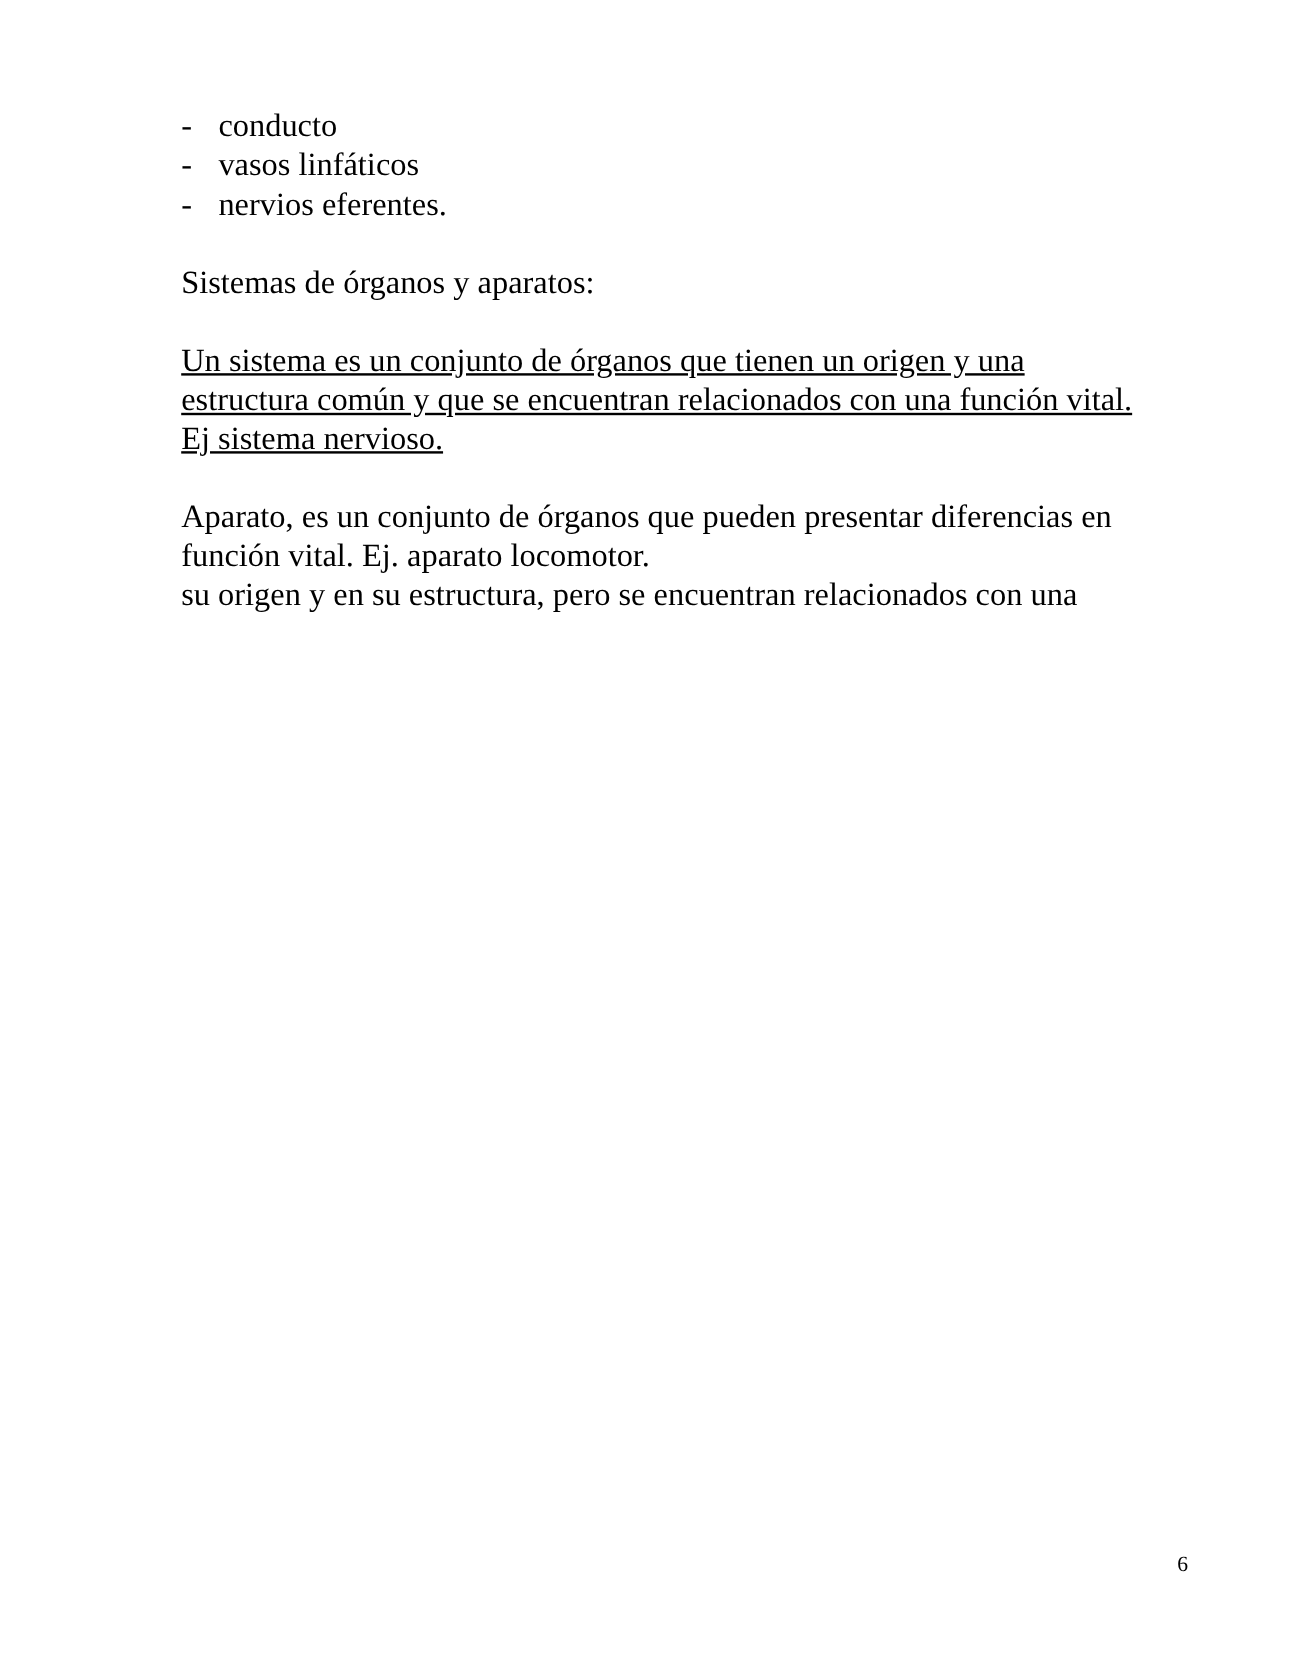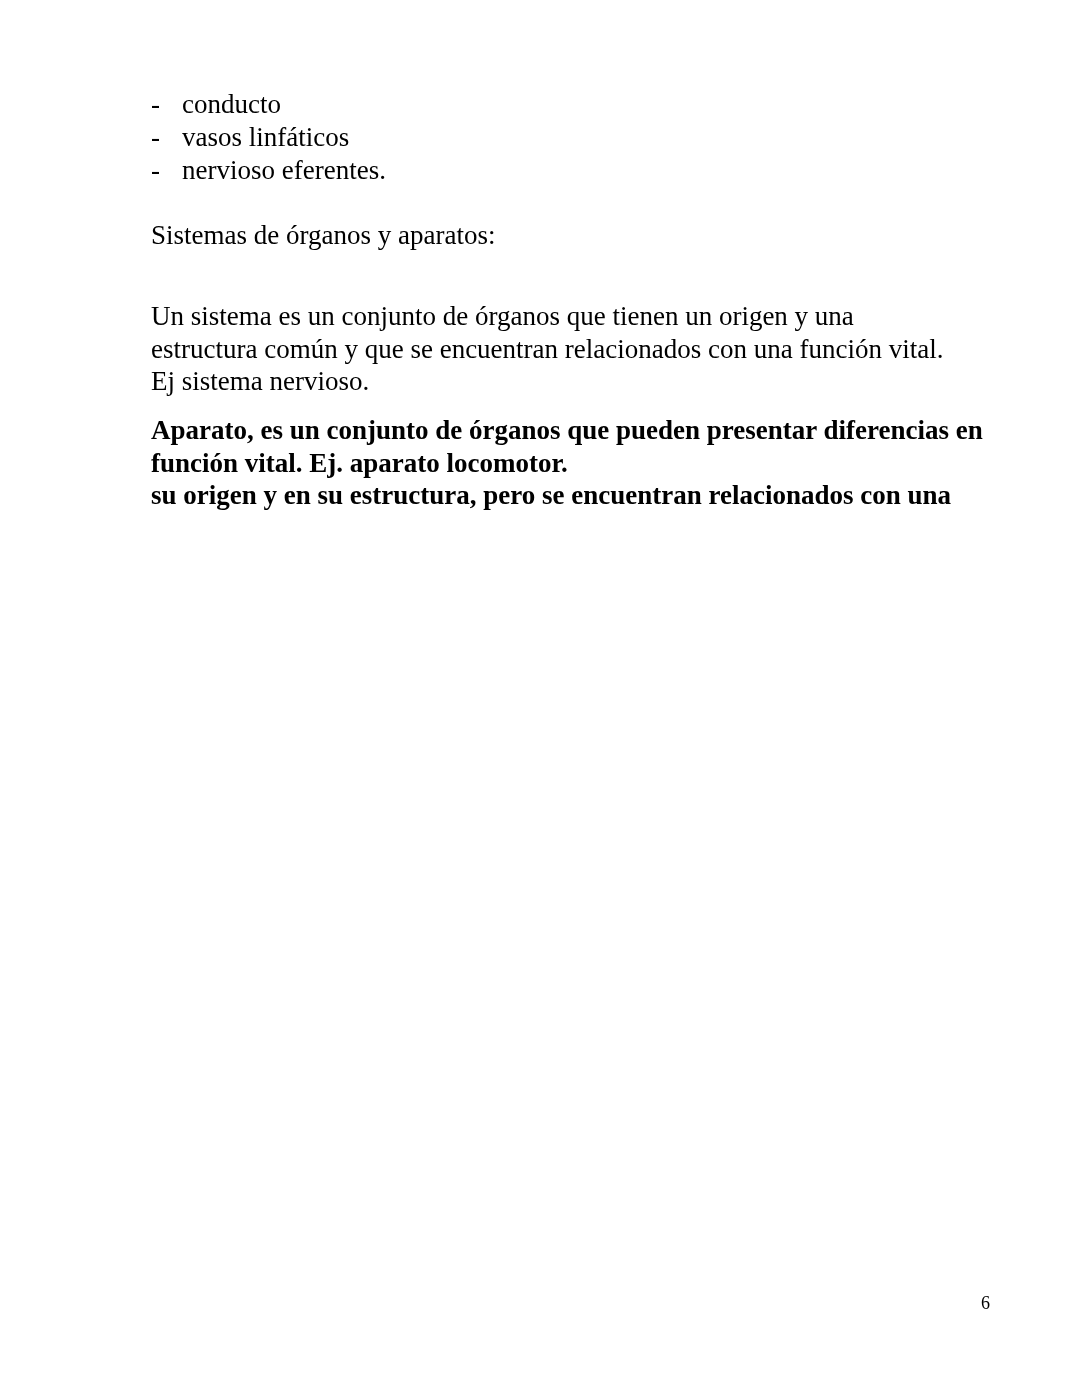--- a/index.html
+++ b/index.html
@@ -53,22 +53,22 @@
     }
     .para {
       position: absolute;
       left: 151px;
       margin: 0;
       font-size: 27px;
       line-height: 32.5px;
       width: 860px;
     }
     .para .line { display: block; white-space: nowrap; }
-    .p1 { top: 300px; }
-    .p2 { top: 414px; font-weight: bold; }
+    .p1 { top: 284px; text-decoration: underline; }
+    .p2 { top: 414px; }
     .page-number {
       position: absolute;
       left: 981px;
       top: 1293px;
       font-size: 18px;
       line-height: 20px;
     }
   </style>
 </head>
 <body>
@@ -79,21 +79,21 @@
     <li>
       <span class="dash">-</span>
       <span>conducto</span>
     </li>
     <li>
       <span class="dash">-</span>
       <span>vasos linfáticos</span>
     </li>
     <li>
       <span class="dash">-</span>
-      <span>nervioso eferentes.</span>
+      <span>nervios eferentes.</span>
     </li>
   </ul>
 
   <h2 class="heading">Sistemas de órganos y aparatos:</h2>
 
   <p class="para p1">
     <span class="line">Un sistema es un conjunto de órganos que tienen un origen y una</span>
     <span class="line">estructura común y que se encuentran relacionados con una función vital.</span>
     <span class="line">Ej sistema nervioso.</span>
   </p>

